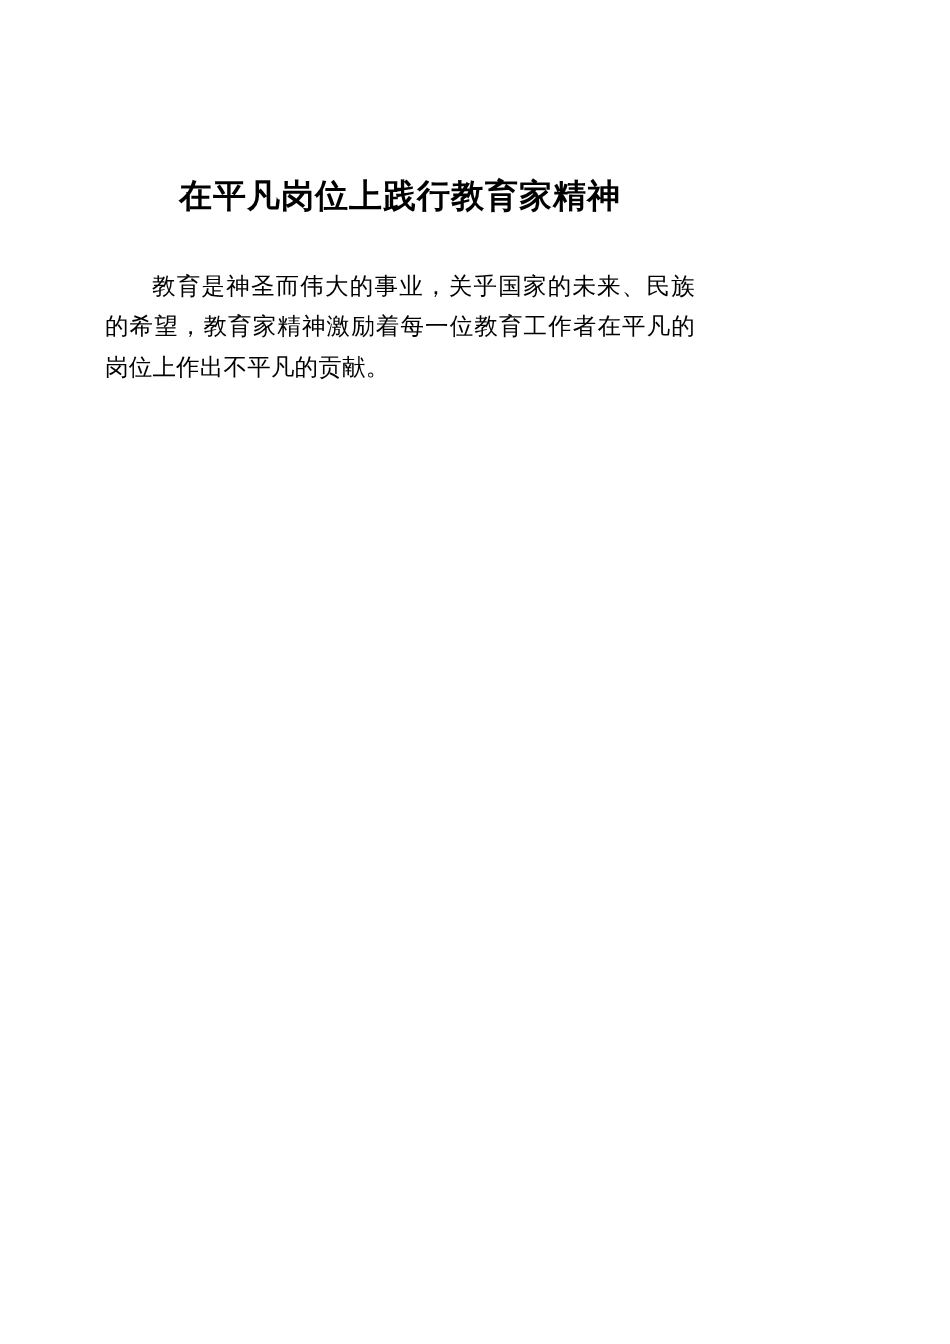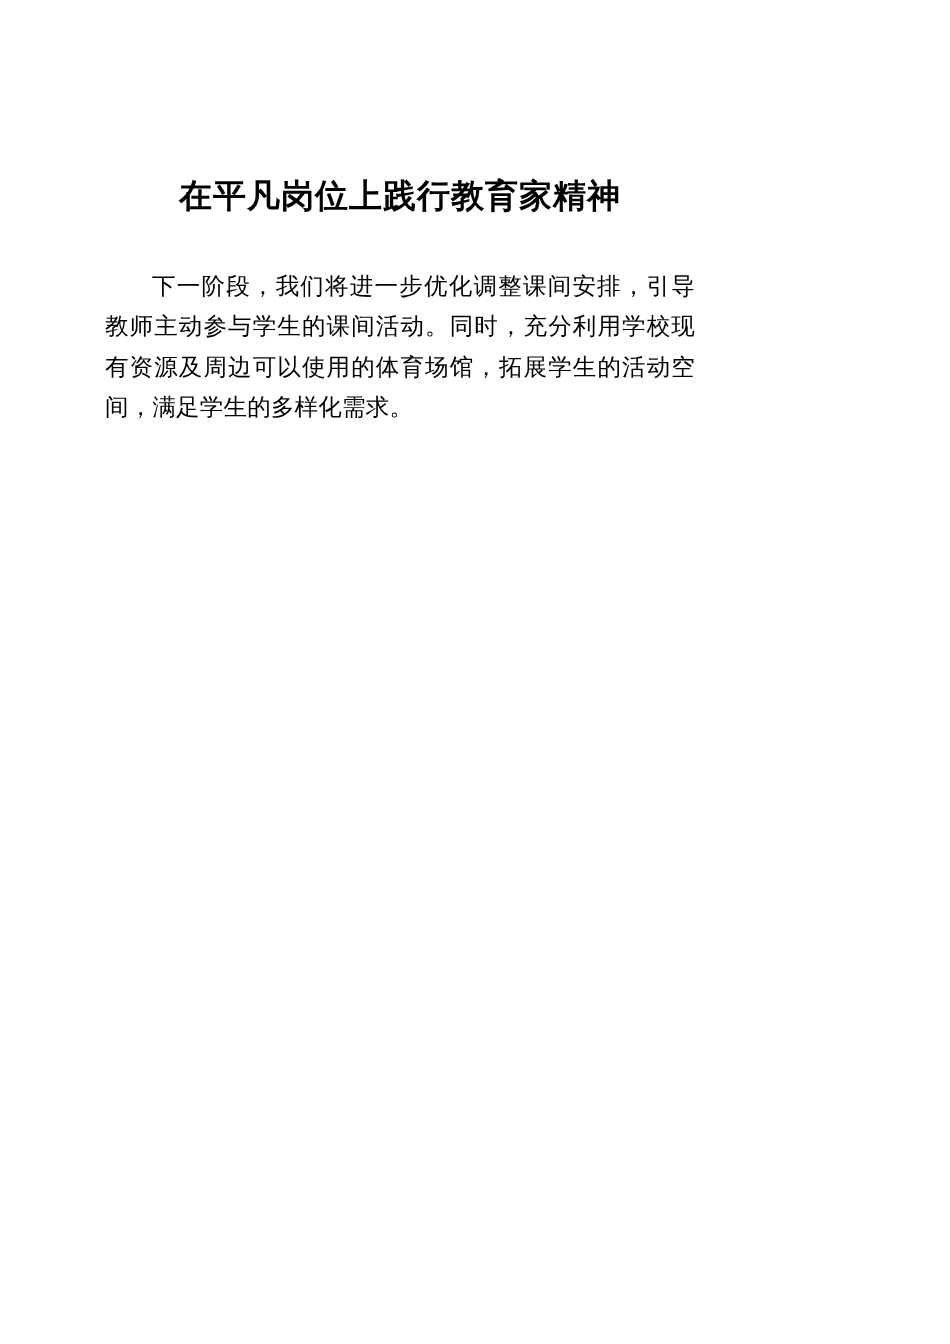--- a/index.html
+++ b/index.html
@@ -39,15 +39,15 @@
     text-indent: 2em;
     letter-spacing: 0.2px;
   }
 </style>
 </head>
 <body>
 
 <div class="page">
   <h1 class="doc-title">在平凡岗位上践行教育家精神</h1>
   <div class="body-text">
-    <p>下一阶段，我们将进一步优化调整课间安排，引导教师主动参与学生的课间活动。同时，充分利用学校现有资源及周边可以使用的体育场馆，拓展学生的活动空间，满足学生的多样化需求。</p>
+    <p>教育是神圣而伟大的事业，关乎国家的未来、民族的希望，教育家精神激励着每一位教育工作者在平凡的岗位上作出不平凡的贡献。</p>
   </div>
 </div>
 
 </body></html>

